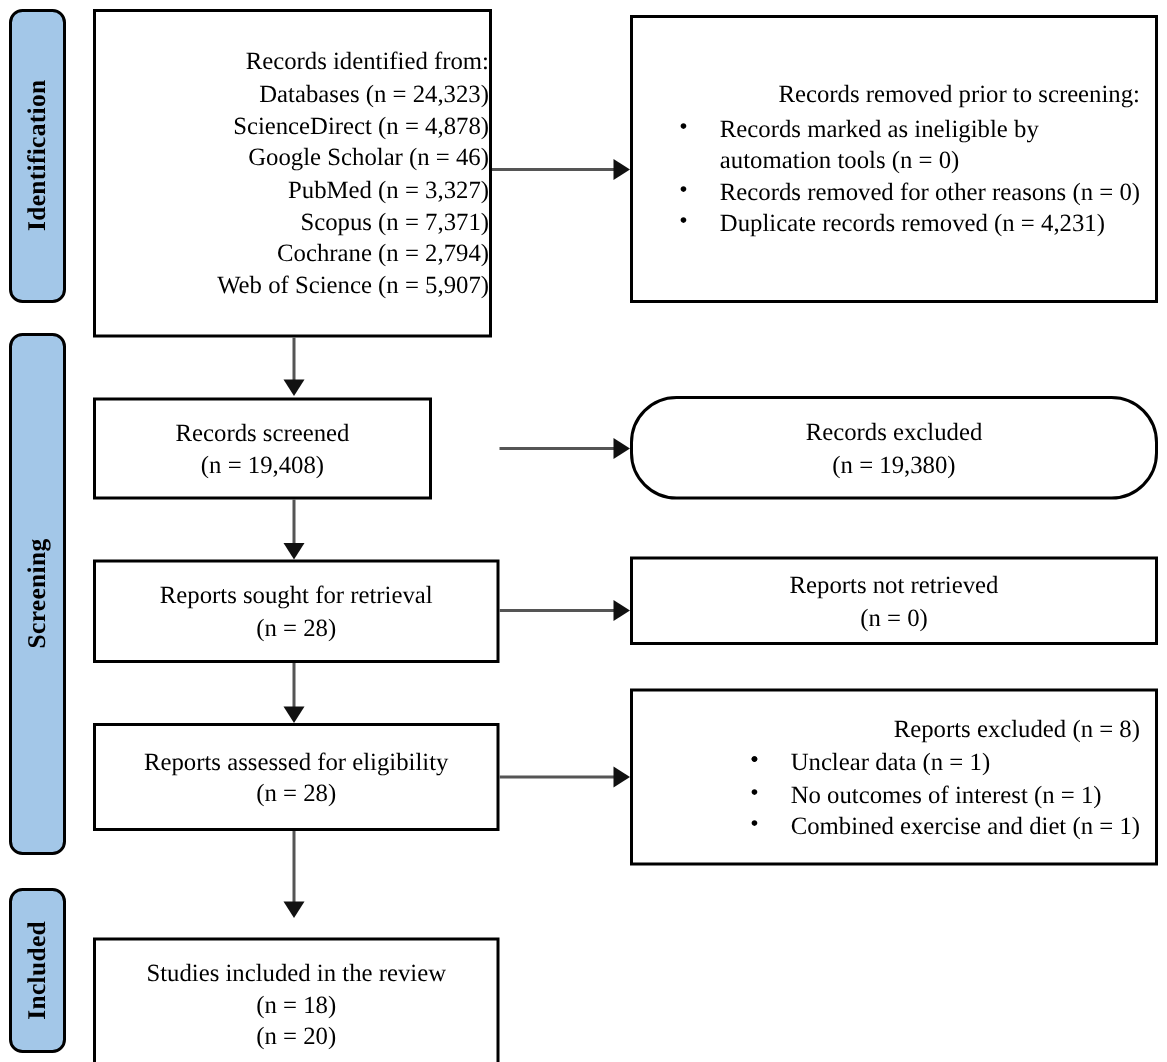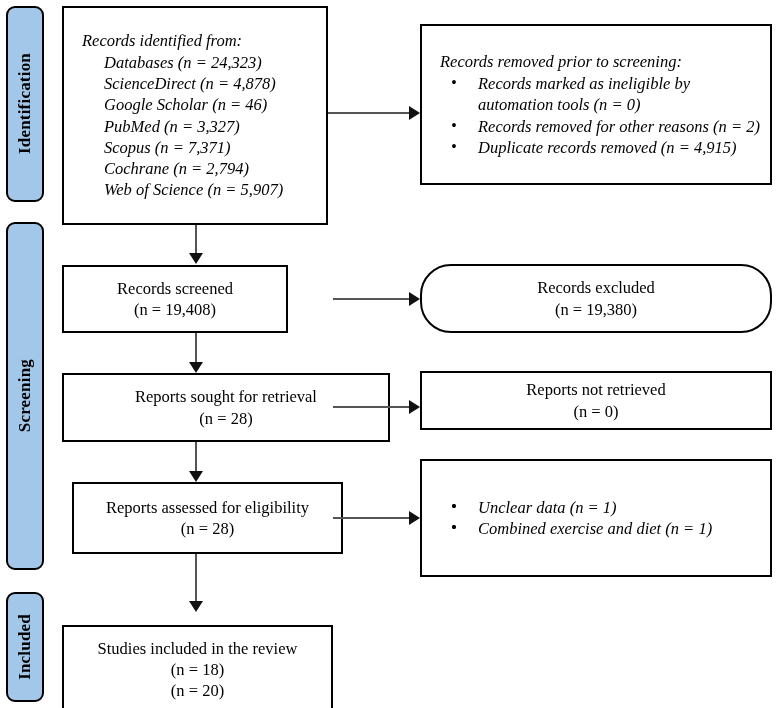--- a/index.html
+++ b/index.html
@@ -51,33 +51,33 @@
     border: 2px solid #000000;
     background: #ffffff;
     box-sizing: border-box;
     display: flex;
     flex-direction: column;
     justify-content: center;
     font-size: 16.5px;
     line-height: 1.29;
   }
   .flow-box.centered { text-align: center; align-items: center; }
-  .flow-box.lefted   { text-align: left; align-items: flex-start; font-style: italic; }
+  .flow-box.lefted   { text-align: left; align-items: flex-end; }
 
   .box-line { display: block; white-space: nowrap; }
 
   
   #box-identified   { left: 62px; top: 6px;   width: 266px; height: 219px; padding: 0 0 0 18px; }
   #box-screened     { left: 62px; top: 265px; width: 226px; height: 68px;  }
-  #box-sought       { left: 62px; top: 373px; width: 328px; height: 69px;  }
-  #box-assessed     { left: 72px; top: 482px; width: 271px; height: 72px;  }
+  #box-sought       { left: 62px; top: 373px; width: 271px; height: 69px;  }
+  #box-assessed     { left: 62px; top: 482px; width: 271px; height: 72px;  }
   #box-included     { left: 62px; top: 625px; width: 271px; height: 89px;  }
 
   
-  #box-removed      { left: 420px; top: 24px;  width: 352px; height: 161px; padding: 0 10px 0 18px; }
+  #box-removed      { left: 420px; top: 10px;  width: 352px; height: 192px; padding: 0 10px 0 18px; }
   #box-excluded-rec { left: 420px; top: 264px; width: 352px; height: 69px; border-radius: 31px;  }
   #box-not-retr     { left: 420px; top: 371px; width: 352px; height: 59px;  }
   #box-rep-excluded { left: 420px; top: 459px; width: 352px; height: 118px; padding: 0 10px 0 18px; }
 
   
   .bullet-head {
     display: block;
     white-space: nowrap;
     margin-bottom: 1px;
   }
@@ -161,25 +161,25 @@
   <div class="flow-box lefted" id="box-removed">
     <span class="bullet-head">Records removed prior to screening:</span>
     <ul class="bullets">
       <li>
         <span class="bullet-dot">•</span>
         <span class="bullet-cont">Records marked as ineligible by</span>
         <span class="bullet-cont">automation tools (n = 0)</span>
       </li>
       <li>
         <span class="bullet-dot">•</span>
-        <span class="bullet-cont">Records removed for other reasons (n = 2)</span>
-      </li>
-      <li>
-        <span class="bullet-dot">•</span>
-        <span class="bullet-cont">Duplicate records removed (n = 4,915)</span>
+        <span class="bullet-cont">Records removed for other reasons (n = 0)</span>
+      </li>
+      <li>
+        <span class="bullet-dot">•</span>
+        <span class="bullet-cont">Duplicate records removed (n = 4,231)</span>
       </li>
     </ul>
   </div>
 
   <div class="flow-box centered" id="box-screened">
     <span class="box-line">Records screened</span>
     <span class="box-line">(n = 19,408)</span>
   </div>
 
   <div class="flow-box centered" id="box-excluded-rec">
@@ -196,30 +196,32 @@
     <span class="box-line">Reports not retrieved</span>
     <span class="box-line">(n = 0)</span>
   </div>
 
   <div class="flow-box centered" id="box-assessed">
     <span class="box-line">Reports assessed for eligibility</span>
     <span class="box-line">(n = 28)</span>
   </div>
 
   <div class="flow-box lefted" id="box-rep-excluded">
+    <span class="bullet-head">Reports excluded (n = 8)</span>
     <ul class="bullets">
       <li>
         <span class="bullet-dot">•</span>
       </li>
       <li>
         <span class="bullet-dot">•</span>
         <span class="bullet-cont">Unclear data (n = 1)</span>
       </li>
       <li>
         <span class="bullet-dot">•</span>
+        <span class="bullet-cont">No outcomes of interest (n = 1)</span>
       </li>
       <li>
         <span class="bullet-dot">•</span>
         <span class="bullet-cont">Combined exercise and diet (n = 1)</span>
       </li>
     </ul>
   </div>
 
   <div class="flow-box centered" id="box-included">
     <span class="box-line">Studies included in the review</span>

